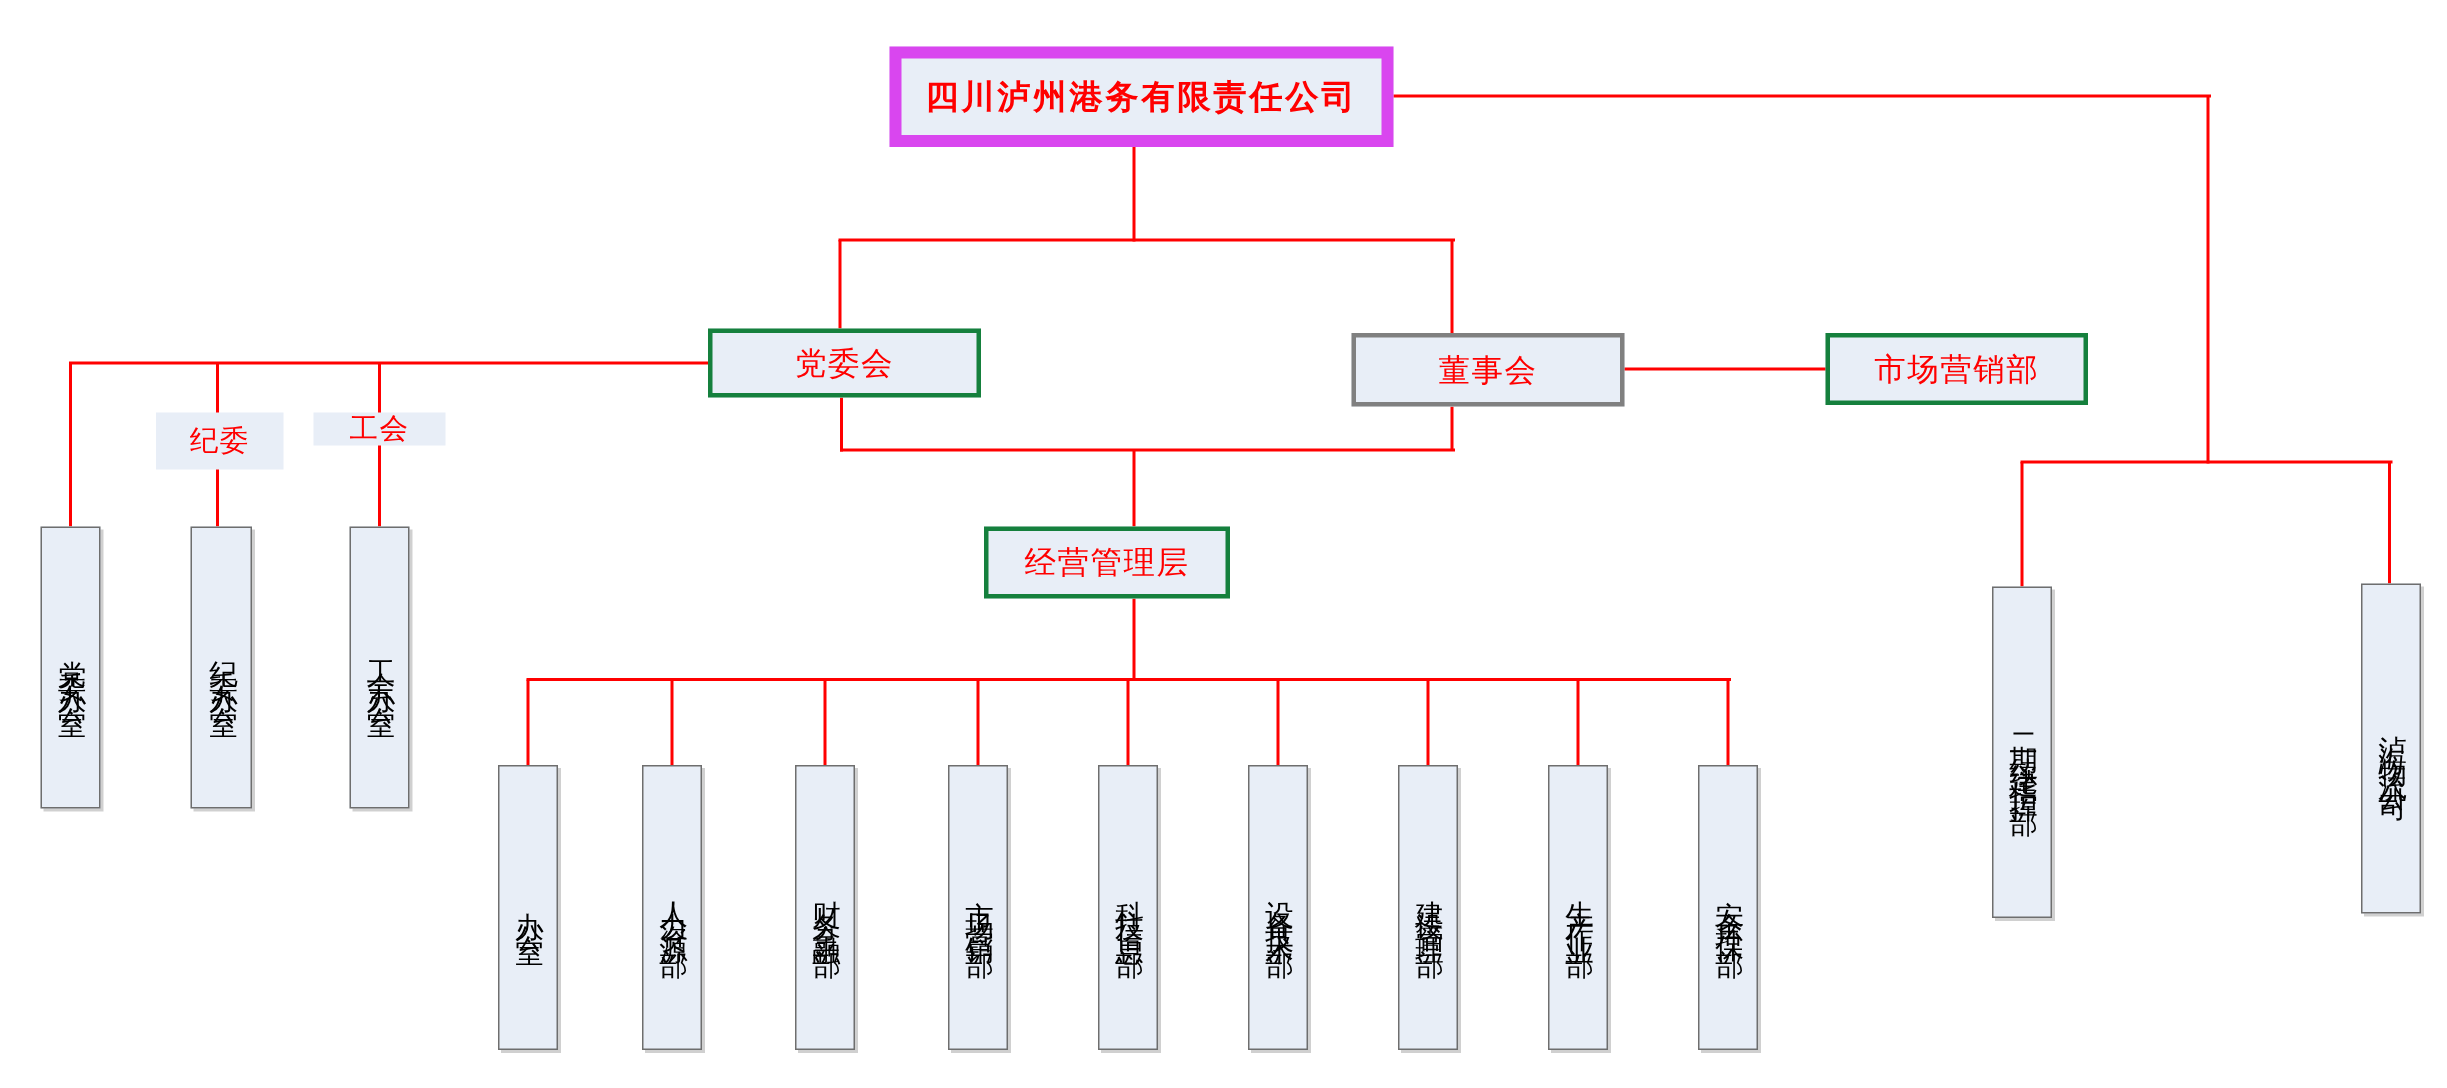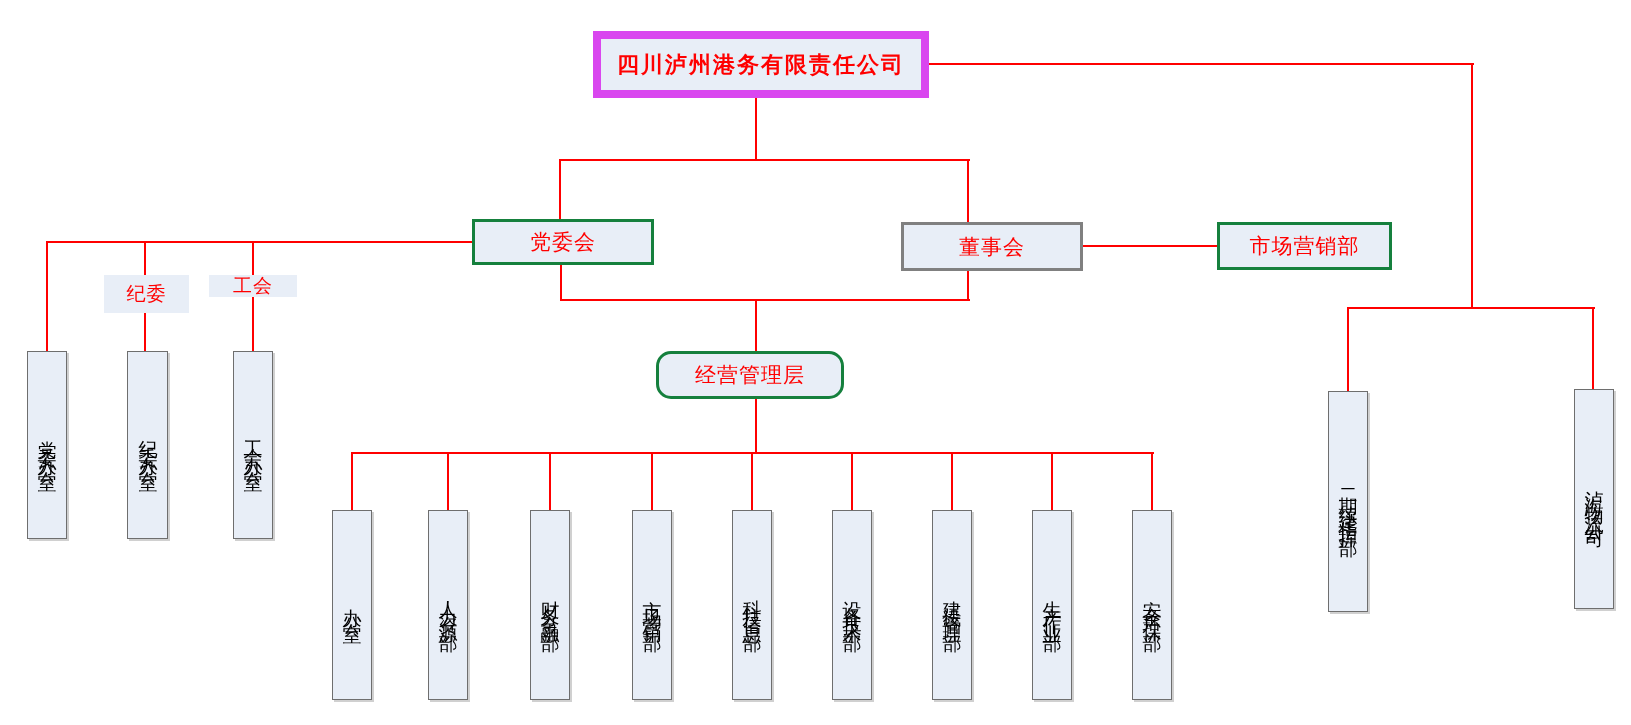--- a/index.html
+++ b/index.html
@@ -81,21 +81,21 @@
       <div class="edge" style="left: 1347px; top: 308px; width: 2px; height: 83px;"></div>
       <div class="edge" style="left: 1592px; top: 308px; width: 2px; height: 81px;"></div>
     </div>
   <div id="nodes">
       <div class="node kind-header" style="left: 593px; top: 31px; width: 336px; height: 67px; font-size: 22px;">四川泸州港务有限责任公司</div>
       <div class="node kind-box" style="left: 472px; top: 219px; width: 182px; height: 46px; font-size: 21px;">党委会</div>
       <div class="node kind-box selected" style="left: 873px; top: 222px; width: 182px; height: 49px; font-size: 21px;">董事会</div>
       <div class="node kind-box" style="left: 1217px; top: 222px; width: 175px; height: 48px; font-size: 21px;">市场营销部</div>
       <div class="node kind-label" style="left: 104px; top: 275px; width: 85px; height: 38px; font-size: 19px;">纪委</div>
       <div class="node kind-label" style="left: 209px; top: 275px; width: 88px; height: 22px; font-size: 19px;">工会</div>
-      <div class="node kind-box" style="left: 656px; top: 351px; width: 188px; height: 48px; font-size: 21px; border-radius: 15px;">经营管理层</div>
+      <div class="node kind-box" style="left: 656px; top: 351px; width: 164px; height: 48px; font-size: 21px;">经营管理层</div>
       <div class="node kind-vbox" style="left: 27px; top: 351px; width: 40px; height: 188px; font-size: 19px;">党委办公室</div>
       <div class="node kind-vbox" style="left: 127px; top: 351px; width: 41px; height: 188px; font-size: 19px;">纪委办公室</div>
       <div class="node kind-vbox" style="left: 233px; top: 351px; width: 40px; height: 188px; font-size: 19px;">工会办公室</div>
       <div class="node kind-vbox" style="left: 332px; top: 510px; width: 40px; height: 190px; font-size: 19px;">办公室</div>
       <div class="node kind-vbox" style="left: 428px; top: 510px; width: 40px; height: 190px; font-size: 19px;">人力资源部</div>
       <div class="node kind-vbox" style="left: 530px; top: 510px; width: 40px; height: 190px; font-size: 19px;">财务金融部</div>
       <div class="node kind-vbox" style="left: 632px; top: 510px; width: 40px; height: 190px; font-size: 19px;">市场营销部</div>
       <div class="node kind-vbox" style="left: 732px; top: 510px; width: 40px; height: 190px; font-size: 19px;">科技信息部</div>
       <div class="node kind-vbox" style="left: 832px; top: 510px; width: 40px; height: 190px; font-size: 19px;">设备技术部</div>
       <div class="node kind-vbox" style="left: 932px; top: 510px; width: 40px; height: 190px; font-size: 19px;">建设管理部</div>

